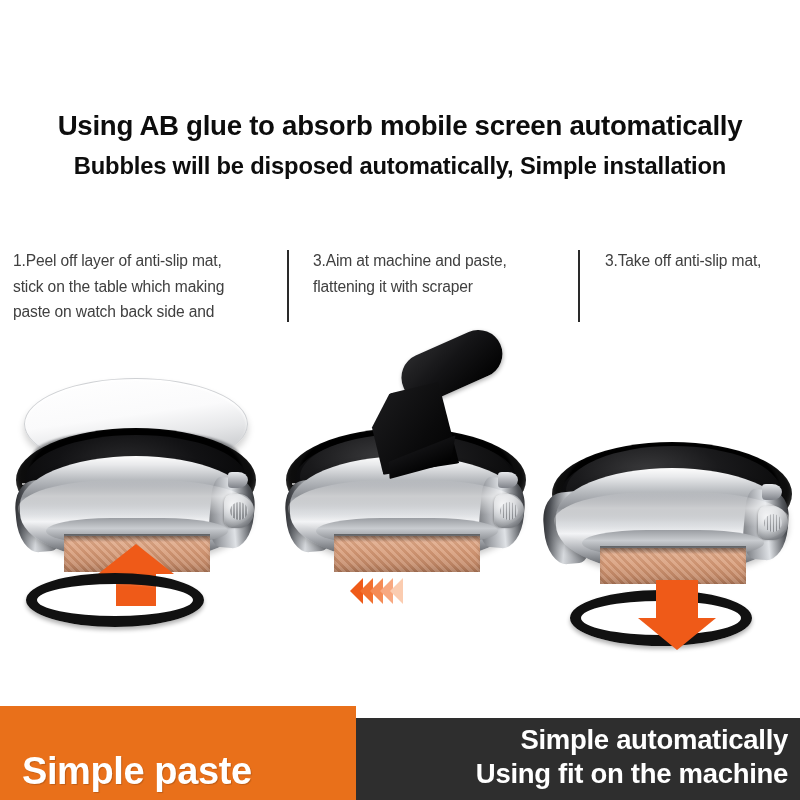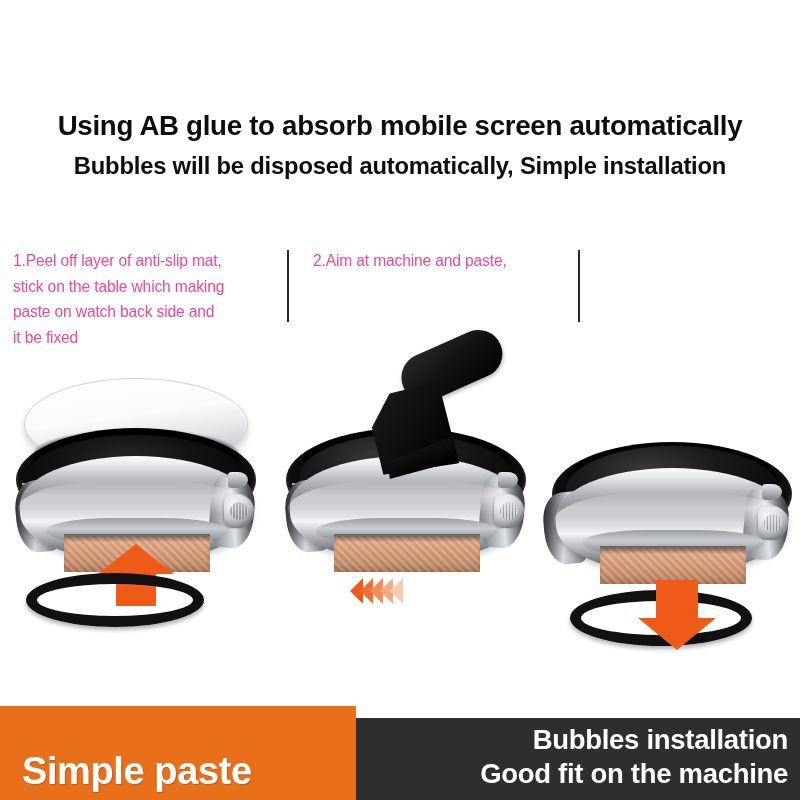--- a/index.html
+++ b/index.html
@@ -22,21 +22,21 @@
   .headline-2 {
     font-size:24.5px; font-weight:bold; color:#0d0d0d;
     letter-spacing:-0.2px; line-height:30px; margin-top:9px; white-space:nowrap;
     transform:scaleX(0.97); transform-origin:center;
   }
 
   
   .steps { position:absolute; left:0; top:248px; width:800px; height:110px; }
   .step { position:absolute; top:0; }
   .step p {
-    font-size:15.6px; color:#ec4899; line-height:25.5px;
+    font-size:15.6px; color:#404040; line-height:25.5px;
     letter-spacing:-0.15px; font-weight:normal;
   }
   #step-1 { left:13px; width:268px; }
   #step-2 { left:313px; width:250px; }
   #step-3 { left:605px; width:195px; }
 
   .divider {
     position:absolute; top:250px; width:2px; height:72px;
     background:#2a2a2a;
   }
@@ -256,28 +256,29 @@
     <div class="headline-1">Using AB glue to absorb mobile screen automatically</div>
     <div class="headline-2">Bubbles will be disposed automatically, Simple installation</div>
   </div>
 
   <div class="steps">
 
     <div class="step" id="step-1">
       <p>1.Peel off layer of anti-slip mat,</p>
       <p>stick on the table which making</p>
       <p>paste on watch back side and</p>
-      <p>it be fixed</p>
     </div>
 
     <div class="step" id="step-2">
-      <p>2.Aim at machine and paste,</p>
+      <p>3.Aim at machine and paste,</p>
+      <p>flattening it with scraper</p>
     </div>
 
     <div class="step" id="step-3">
+      <p>3.Take off anti-slip mat,</p>
     </div>
 
   </div>
 
   <div class="divider" id="divider-1"></div>
   <div class="divider" id="divider-2"></div>
 
   <div class="panel" id="panel-1">
     <div class="watch">
 
@@ -451,17 +452,17 @@
 
       <div class="arrow-down-shaft"></div>
       <div class="arrow-down-head"></div>
     </div>
   </div>
 
   <div class="banner-orange">
     <span>Simple paste</span>
   </div>
   <div class="banner-dark">
-    <div class="line l1">Bubbles installation</div>
-    <div class="line l2">Good fit on the machine</div>
+    <div class="line l1">Simple automatically</div>
+    <div class="line l2">Using fit on the machine</div>
   </div>
 
 </div>
 
 </body></html>

